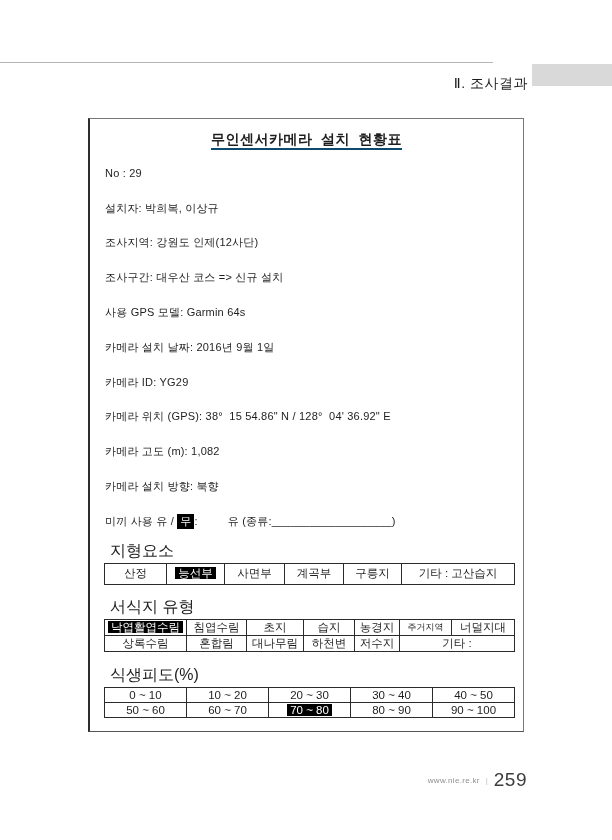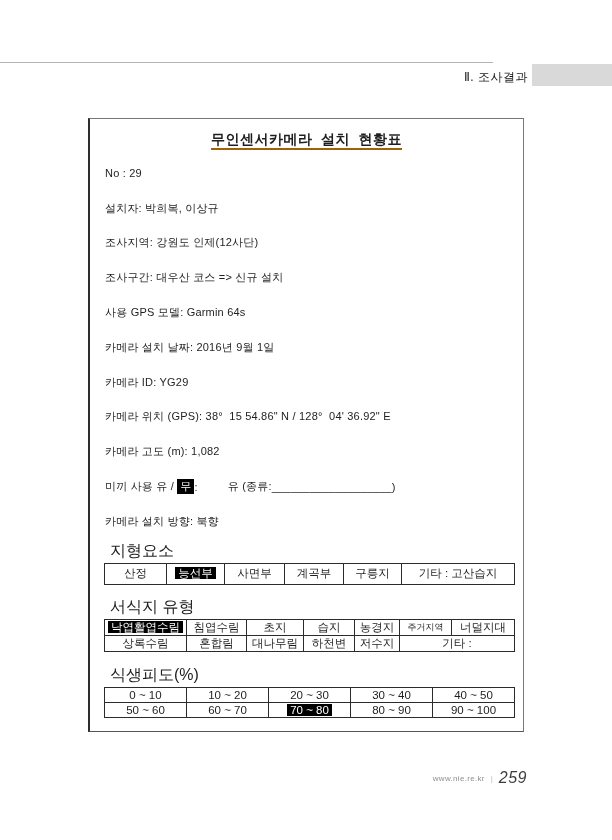--- a/index.html
+++ b/index.html
@@ -3,29 +3,29 @@
 <meta charset="utf-8">
 <style>
   html,body{margin:0;padding:0;background:#e8e8e8;}
   .page{
     position:relative;width:612px;height:840px;background:#ffffff;
     font-family:"Liberation Sans","DejaVu Sans",sans-serif;color:#1e1e1e;
     overflow:hidden;margin:0 auto;
   }
   
   .header-rule{position:absolute;top:62px;left:0;width:493px;height:1px;background:#b4b4b4;}
-  .header-text{position:absolute;top:69px;right:84px;font-size:12px;letter-spacing:0.5px;color:#1a1a1a;white-space:pre;}
+  .header-text{position:absolute;top:75px;right:84px;font-size:14px;letter-spacing:0.5px;color:#1a1a1a;white-space:pre;}
   .header-tab{position:absolute;top:64px;right:0;width:80px;height:22px;background:#d9d9d9;}
   
   .form-box{
     position:absolute;left:88px;top:118px;width:436px;height:614px;
     box-sizing:border-box;border:1px solid #777;border-left:2px solid #2e2e2e;border-bottom:1px solid #555;
   }
   .form-title{margin-top:11px;text-align:center;font-size:14px;font-weight:bold;line-height:19px;}
-  .form-title span{border-bottom:2px solid #a16207;padding-bottom:1px;word-spacing:4px;letter-spacing:0.5px;white-space:pre;}
+  .form-title span{border-bottom:2px solid #0c4a6e;padding-bottom:1px;word-spacing:4px;letter-spacing:0.5px;white-space:pre;}
   .fields{margin-top:7px;padding-left:15px;padding-right:8px;}
   .field-line{height:34.8px;display:flex;align-items:center;font-size:11px;letter-spacing:0.2px;white-space:pre;}
   .hl{background:#000;color:#fff;padding:0 3px;}
   .gap30{margin-left:30px;}
   
   .section-label{margin-top:3px;margin-left:20px;height:18px;line-height:18px;font-size:16px;white-space:pre;}
   .mt13{margin-top:13px;} .mt14{margin-top:14px;}
   table.sel{
     border-collapse:collapse;table-layout:fixed;margin-left:14px;width:410px;
     font-size:11.5px;text-align:center;
@@ -34,21 +34,21 @@
   table.sel{margin-top:3px;}
   table.terrain td{height:20px;}
   table.habitat td{height:15px;}
   table.veg td{height:14px;}
   td.left{text-align:left;padding-left:6px;}
   td.small{font-size:9px;}
   
   .footer{position:absolute;top:769px;right:85px;display:flex;align-items:center;}
   .footer .site{font-size:8px;color:#8f8f8f;letter-spacing:0.3px;}
   .footer .sep{font-size:8px;color:#bbb;margin:0 6px;}
-  .footer .num{font-size:16px;color:#3c3c3c;letter-spacing:0.5px;font-style:italic;}
+  .footer .num{font-size:19px;color:#3c3c3c;letter-spacing:0.5px;}
 </style>
 </head>
 <body>
 
 <div class="page">
 
   <div class="header-rule"></div>
   <div class="header-text">Ⅱ. 조사결과</div>
   <div class="header-tab"></div>
 
@@ -61,29 +61,29 @@
     <div class="fields">
       <div class="field-line">No : 29</div>
       <div class="field-line">설치자: 박희복, 이상규</div>
       <div class="field-line">조사지역: 강원도 인제(12사단)</div>
       <div class="field-line">조사구간: 대우산 코스 =&gt; 신규 설치</div>
       <div class="field-line">사용 GPS 모델: Garmin 64s</div>
       <div class="field-line">카메라 설치 날짜: 2016년 9월 1일</div>
       <div class="field-line">카메라 ID: YG29</div>
       <div class="field-line">카메라 위치 (GPS): 38°  15 54.86" N / 128°  04' 36.92" E</div>
       <div class="field-line">카메라 고도 (m): 1,082</div>
+      <div class="field-line">카메라 설치 방향: 북향</div>
       <div class="field-line">
         <span>미끼 사용 유 / </span>
         <span class="hl">무</span>
         <span>:</span>
         <span class="gap30">유 (종류:</span>
         <span>___________________</span>
         <span>)</span>
       </div>
-      <div class="field-line">카메라 설치 방향: 북향</div>
     </div>
 
     <div class="section-label">지형요소</div>
     <table class="sel terrain">
       <colgroup>
           <col style="width:62px">
           <col style="width:58px">
           <col style="width:60px">
           <col style="width:59px">
           <col style="width:58px">

